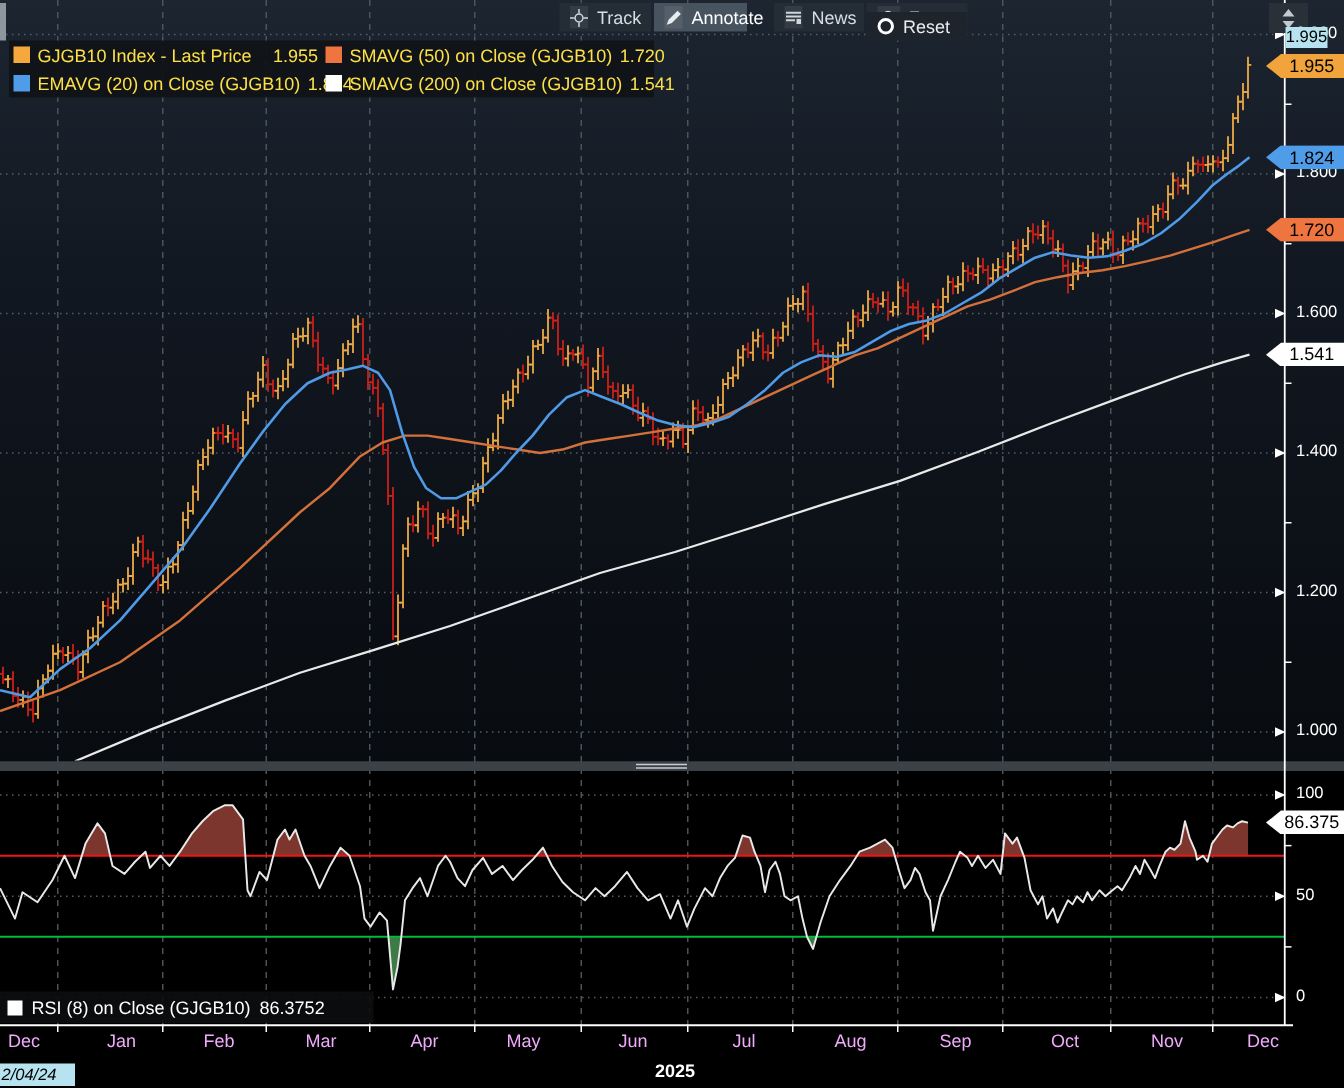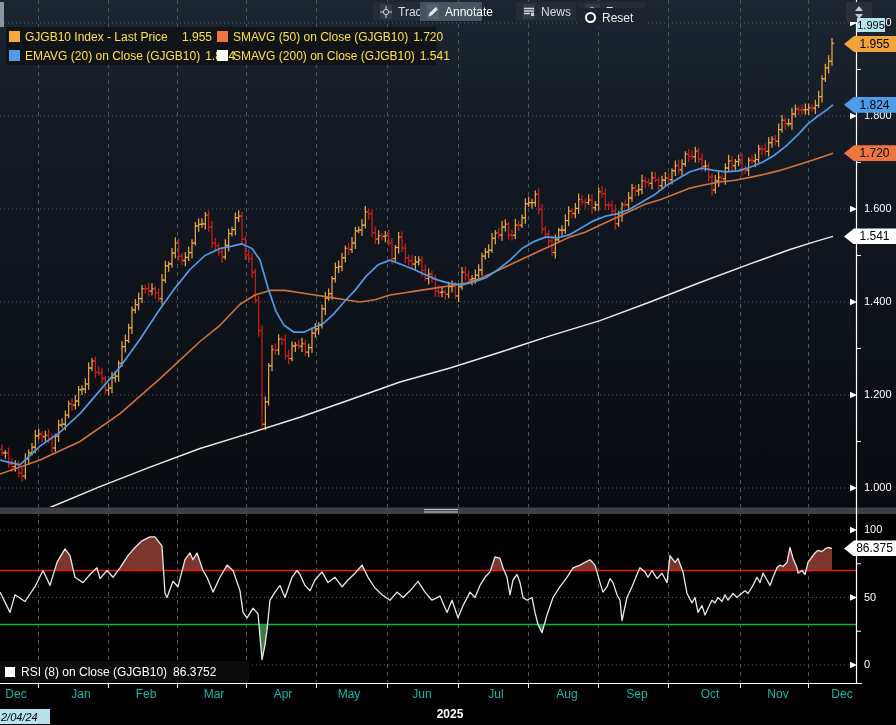--- a/index.html
+++ b/index.html
@@ -32,21 +32,21 @@
         display:flex;align-items:center;gap:6px;padding:0 5px;font-size:12px;color:#fff;white-space:nowrap;}
   .rsi-swatch{width:10px;height:10px;background:#fff;flex:none;}
   
   .ylab{position:absolute;left:864px;color:#fff;font-size:11px;}
   .tag{position:absolute;left:844px;width:52px;height:16px;color:#000;font-size:12px;
        display:flex;align-items:center;justify-content:center;padding-left:9px;
        clip-path:polygon(0 50%,10px 0,100% 0,100% 100%,10px 100%);}
   .tag-rect{position:absolute;left:857px;width:28px;height:14px;color:#000;font-size:11px;
        display:flex;align-items:center;justify-content:center;}
   
-  .xlab{position:absolute;top:687px;transform:translateX(-50%);color:#14b8a6;font-size:12px;}
+  .xlab{position:absolute;top:687px;transform:translateX(-50%);color:#f0abfc;font-size:12px;}
   .yearlab{position:absolute;left:450px;top:707px;transform:translateX(-50%);color:#fff;font-size:12px;font-weight:bold;}
   .datechip{position:absolute;left:0;top:709px;width:50px;height:15px;background:#b6e3ef;color:#000;
        font-size:11px;display:flex;align-items:center;padding-left:1px;font-style:italic;}
 </style>
 </head>
 <body>
 
 <div class="screen">
 
   <svg id="chart" width="896" height="725">
@@ -1399,21 +1399,21 @@
 
   <div class="tbtn" style="left:373px;width:61px;">
     <span class="ibox">
       <svg width="12" height="12" viewBox="0 0 12 12">
           <circle cx="6" cy="6" r="2.6" fill="none" stroke="#cfd6dc" stroke-width="1"></circle>
           <path d="M6 0v3M6 9v3M0 6h3M9 6h3" stroke="#cfd6dc" stroke-width="1"></path>
         </svg>
     </span>
     <span>Track</span>
   </div>
-  <div class="tbtn active" style="left:420px;width:62px;">
+  <div class="tbtn active" style="left:436px;width:62px;">
     <span class="ibox">
       <svg width="12" height="12" viewBox="0 0 12 12">
           <path d="M1.5 10.5l1.2-3.4 6-6 2.2 2.2-6 6z" fill="#e6ebf0"></path>
         </svg>
     </span>
     <span>Annotate</span>
   </div>
   <div class="tbtn" style="left:516px;width:60px;">
     <span class="ibox">
       <svg width="12" height="12" viewBox="0 0 12 12">

